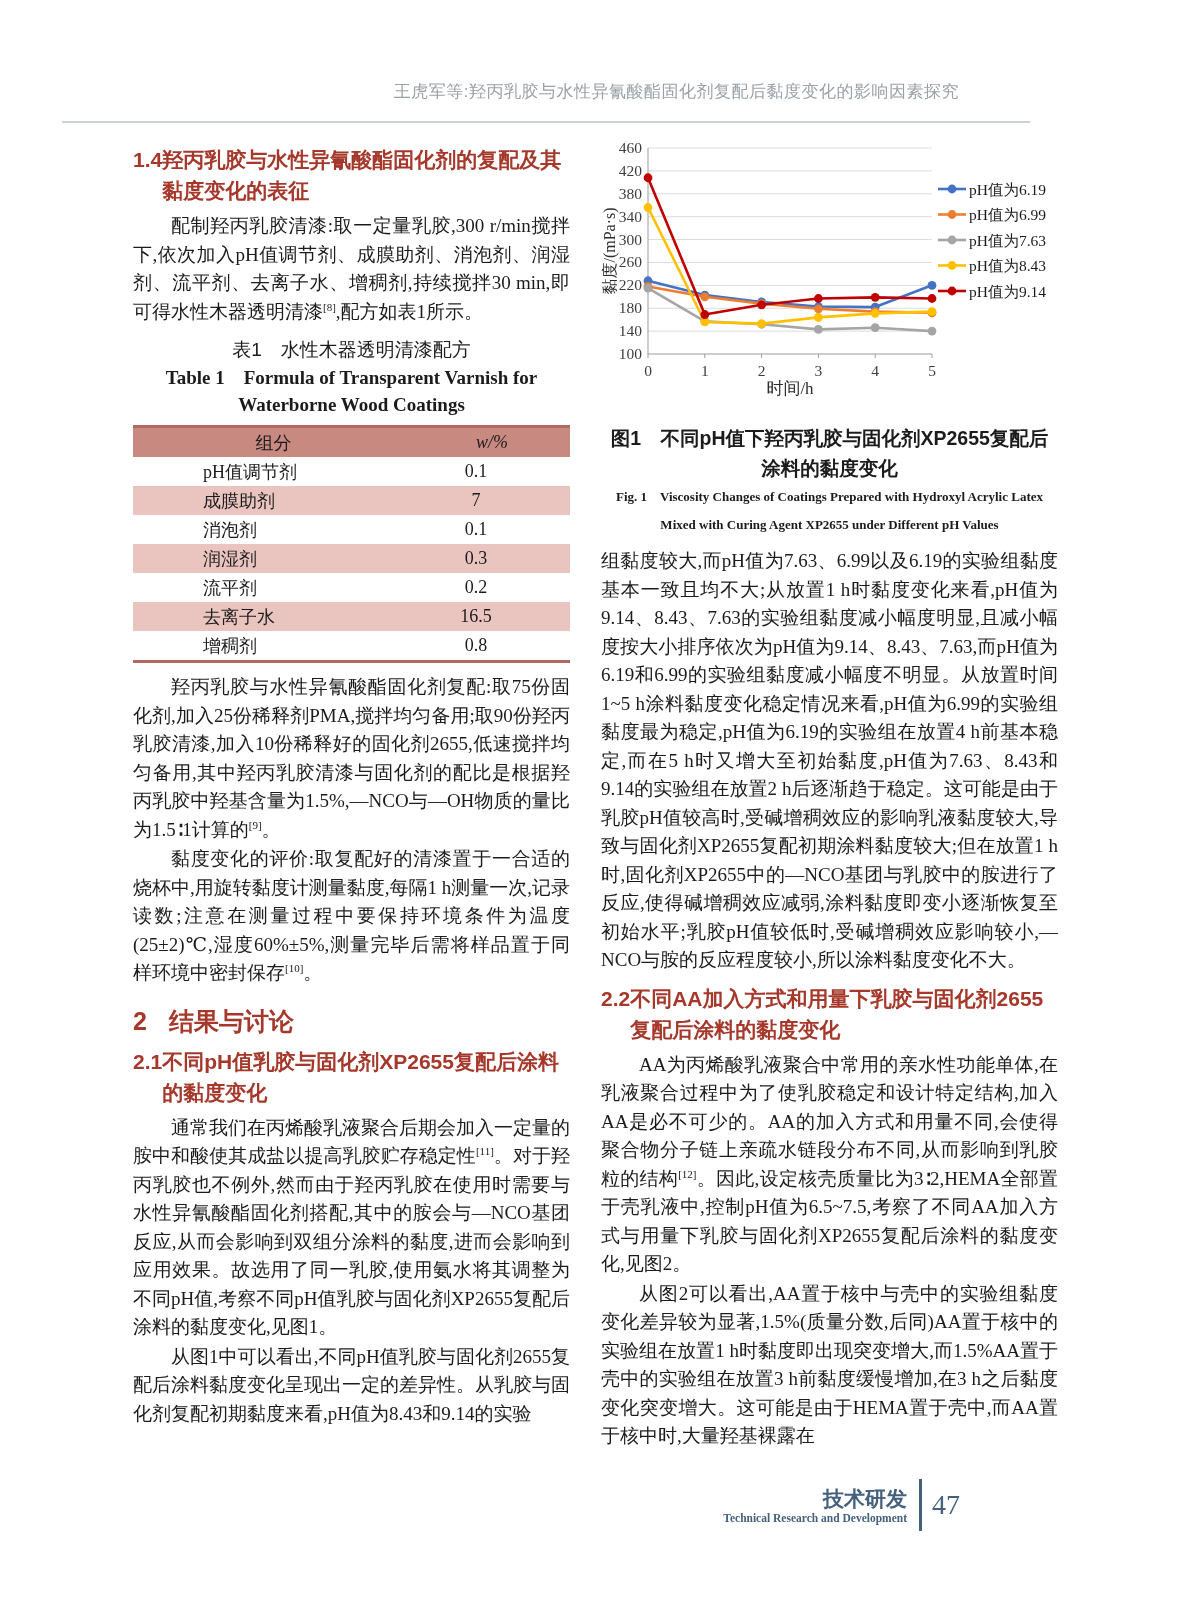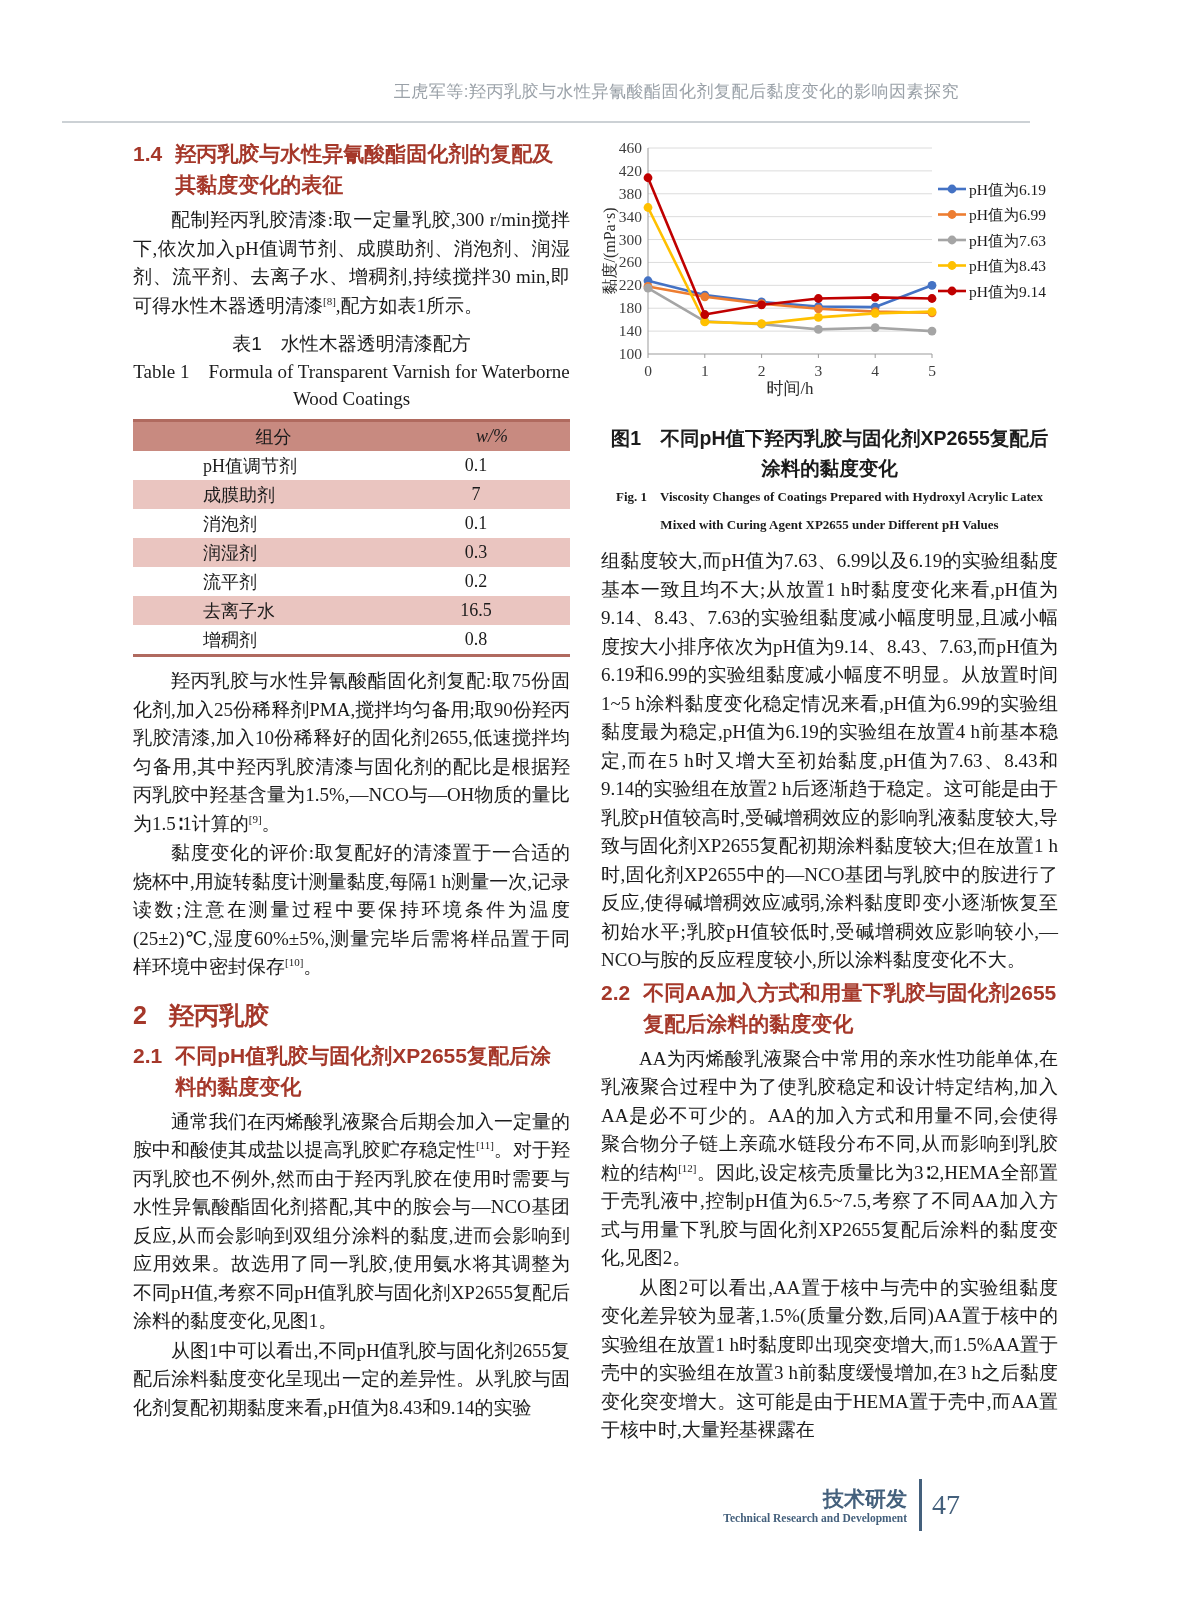--- a/index.html
+++ b/index.html
@@ -22,39 +22,39 @@
     position:absolute;top:80px;right:131px;
     font-family:"Liberation Sans","DejaVu Sans",sans-serif;
     font-size:17px;color:var(--header-gray);letter-spacing:0.5px;
   }
   .head-rule{position:absolute;top:121px;left:62px;right:60px;height:2px;background:var(--rule-gray);}
   .col{position:absolute;top:136px;}
   .col-left{left:133px;width:437px;}
   .col-right{left:601px;width:457px;}
 
   .sec-sub{
-    display:flex;gap:13px;margin:2px 0 6px 0;
+    display:flex;margin:8px 0 6px 0;
     font-family:"Liberation Sans","DejaVu Sans",sans-serif;
     font-weight:bold;font-size:21px;line-height:31px;color:var(--heading-red);
   }
   .sec-sub .num{flex:none;}
   .sec-main{
     display:flex;gap:22px;margin:16px 0 8px 0;
     font-family:"Liberation Sans","DejaVu Sans",sans-serif;
     font-weight:bold;font-size:25px;line-height:34px;color:var(--heading-red);
   }
   .para{font-size:19px;line-height:28.5px;text-align:justify;margin:0 0 1px 0;}
   .para.indent{text-indent:2em;}
   .para sup{font-size:11px;line-height:0;}
 
   .tbl-title-cn{
     margin-top:9px;text-align:center;font-family:"Liberation Sans","DejaVu Sans",sans-serif;
     font-weight:normal;font-size:19px;line-height:29px;
   }
-  .tbl-title-en{text-align:center;font-weight:normal;font-size:19px;line-height:27px;}
+  .tbl-title-en{text-align:center;font-weight:bold;font-size:19px;line-height:27px;}
   table.formula{
     width:100%;border-collapse:collapse;margin-top:7px;margin-bottom:10px;
     border-top:3px solid var(--table-border);border-bottom:3px solid var(--table-border);
     font-size:18px;
   }
   table.formula th,table.formula td{height:29px;padding:0;font-weight:normal;}
   table.formula th{background:var(--table-header-bg);padding-left:32px;}
   table.formula th:first-child{width:57%;text-align:center;}
   table.formula th:last-child{text-align:center;font-style:italic;}
   table.formula td:first-child{padding-left:70px;text-align:left;}
@@ -134,21 +134,21 @@
             <td>0.8</td>
           </tr>
         </tbody>
     </table>
 
     <p class="para indent">羟丙乳胶与水性异氰酸酯固化剂复配:取75份固化剂,加入25份稀释剂PMA,搅拌均匀备用;取90份羟丙乳胶清漆,加入10份稀释好的固化剂2655,低速搅拌均匀备用,其中羟丙乳胶清漆与固化剂的配比是根据羟丙乳胶中羟基含量为1.5%,—NCO与—OH物质的量比为1.5∶1计算的<sup>[9]</sup>。</p>
     <p class="para indent">黏度变化的评价:取复配好的清漆置于一合适的烧杯中,用旋转黏度计测量黏度,每隔1 h测量一次,记录读数;注意在测量过程中要保持环境条件为温度(25±2)℃,湿度60%±5%,测量完毕后需将样品置于同样环境中密封保存<sup>[10]</sup>。</p>
 
     <div class="sec-main">
       <span class="num">2</span>
-      <span>羟丙乳胶</span>
+      <span>结果与讨论</span>
     </div>
 
     <div class="sec-sub">
       <span class="num">2.1</span>
       <span>不同pH值乳胶与固化剂XP2655复配后涂料的黏度变化</span>
     </div>
 
     <p class="para indent">通常我们在丙烯酸乳液聚合后期会加入一定量的胺中和酸使其成盐以提高乳胶贮存稳定性<sup>[11]</sup>。对于羟丙乳胶也不例外,然而由于羟丙乳胶在使用时需要与水性异氰酸酯固化剂搭配,其中的胺会与—NCO基团反应,从而会影响到双组分涂料的黏度,进而会影响到应用效果。故选用了同一乳胶,使用氨水将其调整为不同pH值,考察不同pH值乳胶与固化剂XP2655复配后涂料的黏度变化,见图1。</p>
     <p class="para indent">从图1中可以看出,不同pH值乳胶与固化剂2655复配后涂料黏度变化呈现出一定的差异性。从乳胶与固化剂复配初期黏度来看,pH值为8.43和9.14的实验</p>
   </div>

